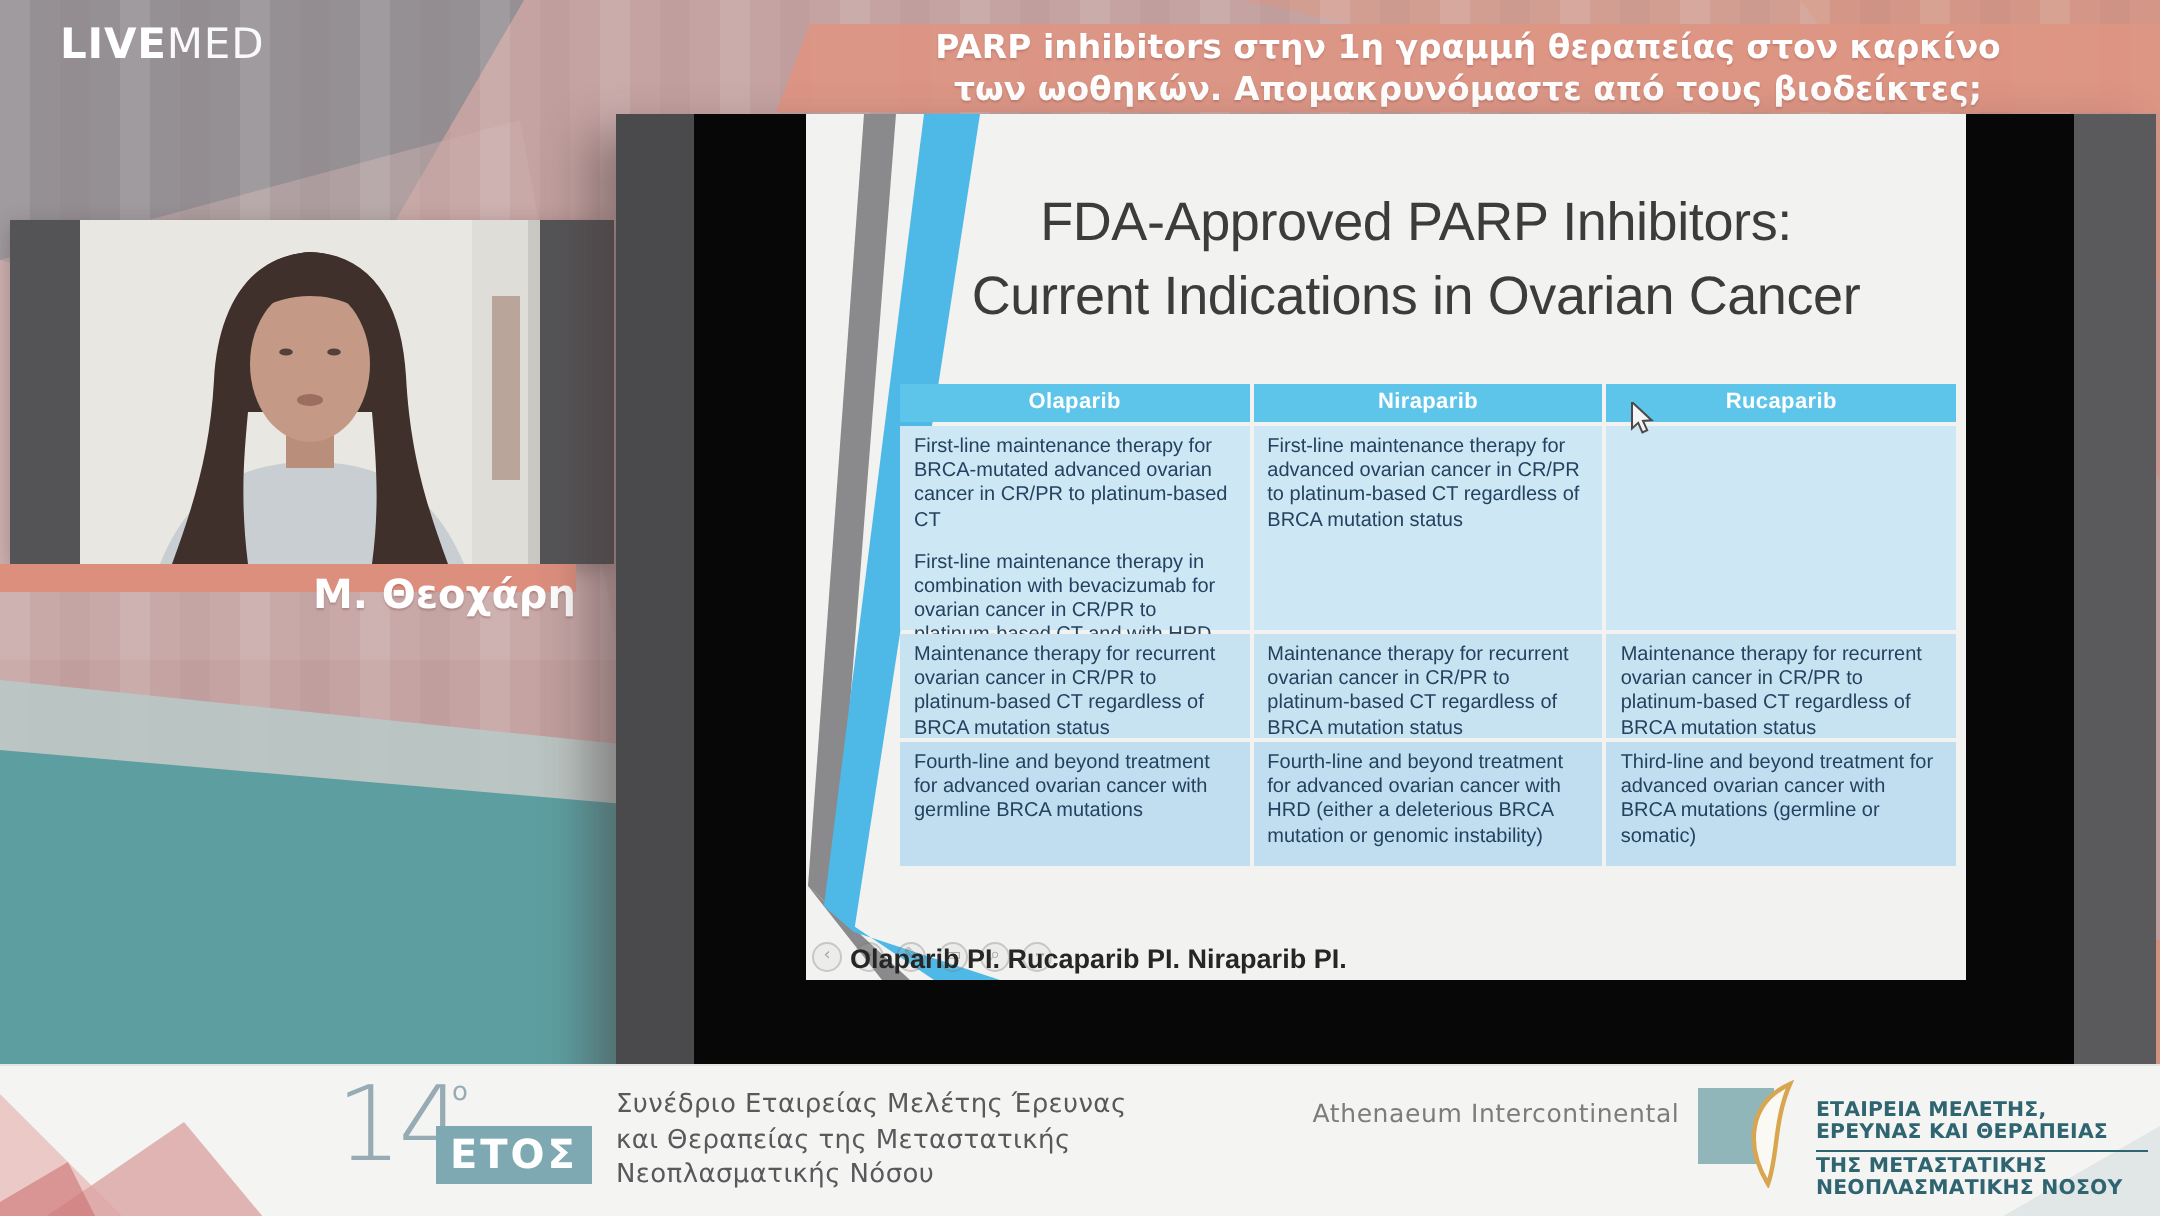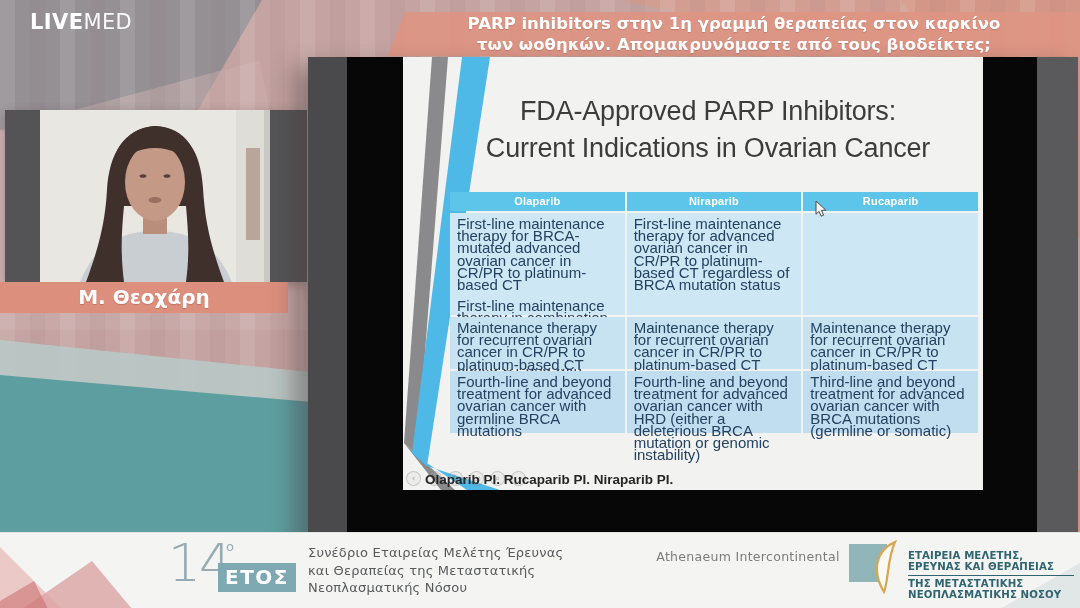--- a/index.html
+++ b/index.html
@@ -25,39 +25,39 @@
   
   .title-banner { position:absolute; left:388px; top:12px; width:692px; height:44px;
     background:rgba(222,148,131,.93); clip-path:polygon(17px 0, 100% 0, 100% 100%, 0 100%);
     color:#fff; font-weight:700; font-size:16.5px; line-height:21px; text-align:center; padding-top:1px;
     text-shadow:0 1px 1px rgba(120,60,50,.25); }
 
   
   .webcam { position:absolute; left:5px; top:110px; width:302px; height:172px; background:#545456;
     box-shadow:0 3px 10px rgba(60,40,40,.3); }
   .webcam-feed { position:absolute; left:35px; top:0; width:230px; height:172px; background:#e9e7e2; overflow:hidden; }
-  .nameplate { position:absolute; left:0; top:282px; width:288px; height:31px; background:#dd8f7e;
-    color:#fff; font-weight:700; font-size:20px; line-height:31px; text-align:center;
+  .nameplate { position:absolute; left:0; top:282px; width:288px; height:14px; background:#dd8f7e;
+    color:#fff; font-weight:700; font-size:20px; line-height:31px; text-align:right;
     text-shadow:0 1px 1px rgba(120,60,50,.3); }
 
   
   .screenshare { position:absolute; left:308px; top:57px; width:770px; height:536px; background:#070707;
     box-shadow:-14px 10px 22px rgba(70,55,55,.45); }
   .bar-gray-left { position:absolute; left:0; top:0; width:39px; height:100%; background:#4a4a4c; }
   .bar-gray-right { position:absolute; right:0; top:0; width:41px; height:100%; background:#5a5a5c; }
 
   .slide { position:absolute; left:95px; top:0; width:580px; height:433px; background:#f2f2f1; overflow:hidden; }
   .slide-stripes { position:absolute; left:0; top:0; }
   .slide-title { position:absolute; left:40px; right:10px; top:36px; text-align:center;
     font-family:"Liberation Sans", sans-serif; color:#3c3c3c; font-size:27px; line-height:37px; font-weight:500; letter-spacing:-.2px; }
 
   .ptable { position:absolute; left:47px; top:135px; width:528px; font-family:"Liberation Sans", sans-serif; }
   .trow { display:grid; grid-template-columns:1fr 1fr 1fr; gap:2px; margin-bottom:2px; }
   .th { background:#5ec5ea; color:#fff; font-weight:700; font-size:11px; line-height:19px; height:19px; text-align:center; letter-spacing:.2px; }
-  .td { font-size:15px; line-height:12.2px; color:#24425f; padding:5px 7px 4px 7px; }
+  .td { font-size:10px; line-height:12.2px; color:#24425f; padding:5px 7px 4px 7px; }
   .rowA .td { height:102px; background:#cde7f5; }
   .rowB .td { height:52px;  background:#c7e3f2; }
   .rowC .td { height:62px;  background:#c1def0; }
   .td p { margin:0 0 9px 0; }
   .td p:last-child { margin-bottom:0; }
 
   .slide-footnote { position:absolute; left:0; right:0; bottom:3px; padding-left:22px;
     font-family:"Liberation Sans", sans-serif; font-weight:700; font-size:13.5px; color:#262626; }
 
   .slide-toolbar { position:absolute; left:3px; bottom:4px; display:flex; gap:6px; opacity:.55; }

